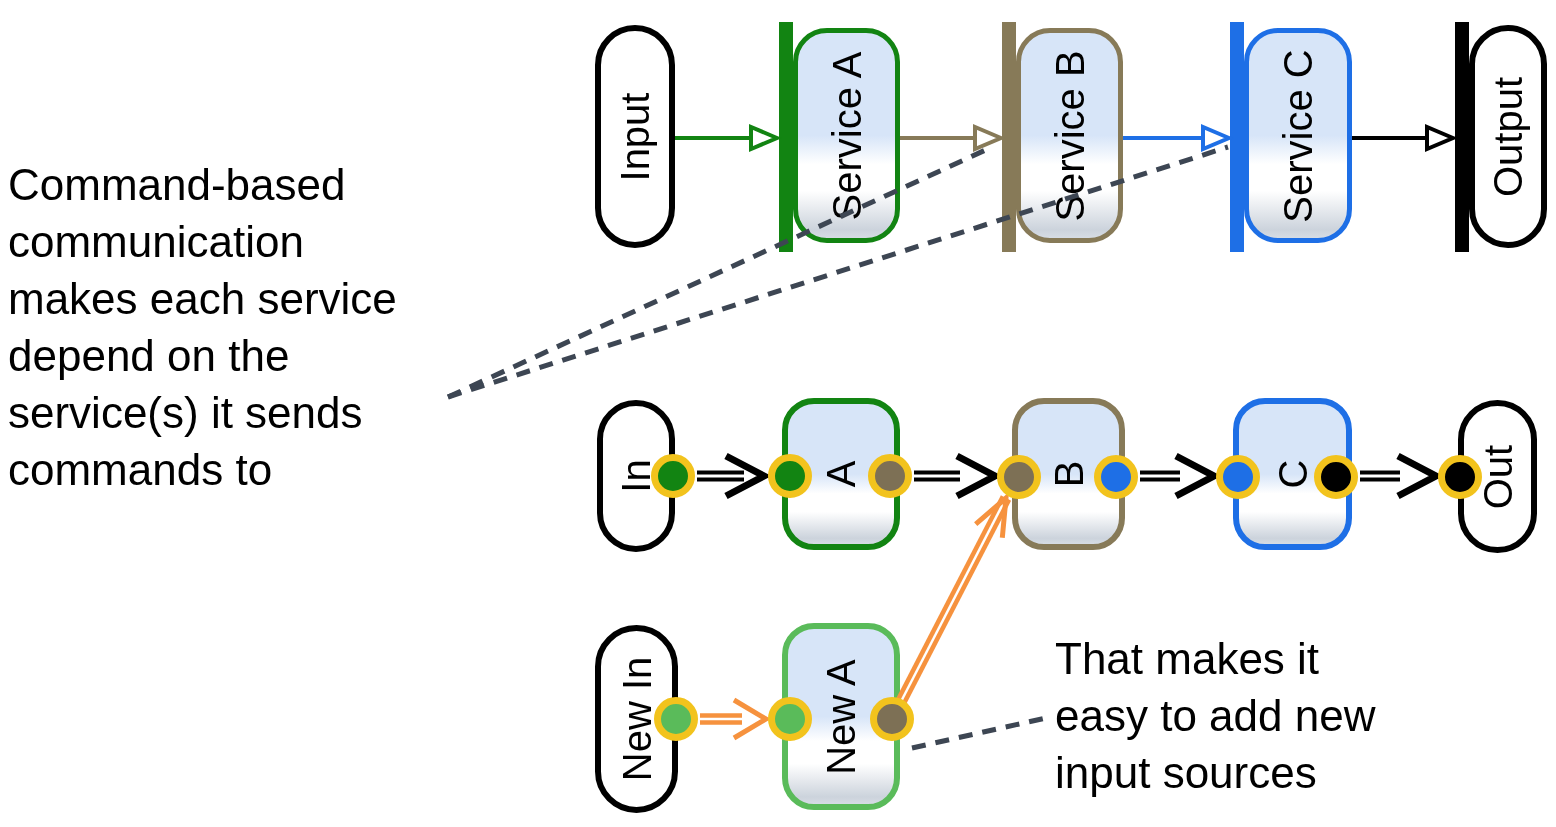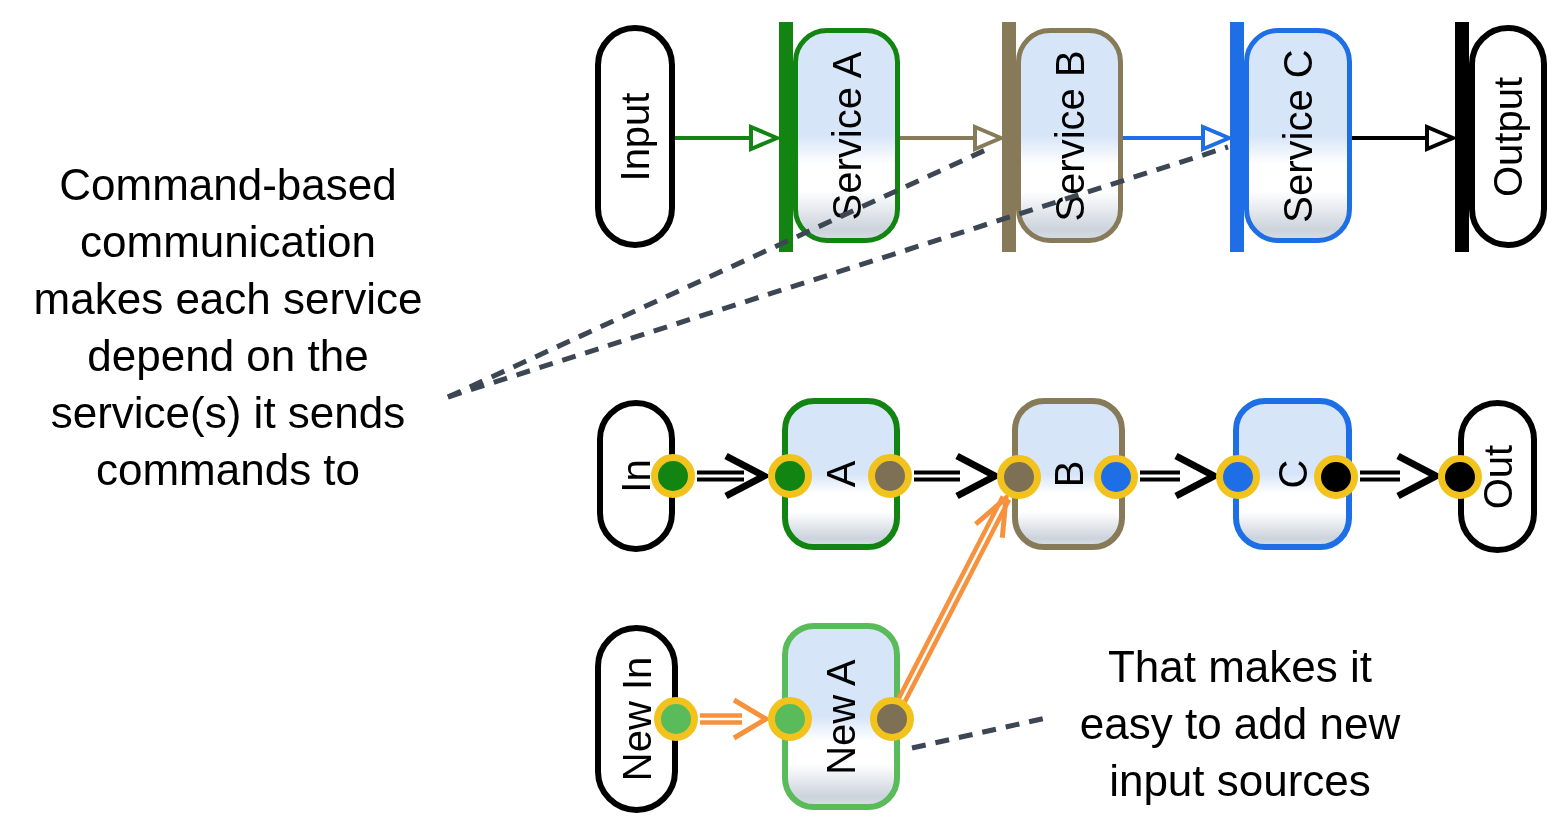--- a/index.html
+++ b/index.html
@@ -22,21 +22,21 @@
     position:absolute;left:50%;top:50%;
     transform:translate(-50%,-50%) rotate(-90deg);
     white-space:nowrap;font-size:40px;line-height:1;color:#000;
   }
   .port{
     position:absolute;width:30px;height:30px;border-radius:50%;
     border:7px solid var(--gold,#f2c31d);z-index:3;box-sizing:content-box;
   }
   .note{
     position:absolute;z-index:2;font-size:44px;line-height:57px;
-    text-align:center;white-space:pre-line;color:#000;
+    text-align:left;white-space:pre-line;color:#000;
   }
   svg.overlay{position:absolute;left:0;top:0;z-index:2;pointer-events:none;}
 </style>
 </head>
 <body>
 
 <div class="canvas">
 
   <div class="node stadium" style="left:595px;top:25px;width:80px;height:223px;">
     <span class="vlabel">Input</span>
@@ -154,17 +154,17 @@
   <span class="port" style="left: 654px; top: 697px; background: rgb(90, 187, 90);"></span>
   <span class="port" style="left: 768px; top: 697px; background: rgb(90, 187, 90);"></span>
   <span class="port" style="left: 870px; top: 697px; background: rgb(125, 112, 85);"></span>
 
   <div class="note" style="left:8px;top:156px;width:440px;">Command-based
 communication
 makes each service
 depend on the
 service(s) it sends
 commands to</div>
-  <div class="note" style="left:1055px;top:630px;width:370px;margin-top:8px;">That makes it
+  <div class="note" style="left:1055px;top:630px;width:370px;">That makes it
 easy to add new
 input sources</div>
 
 </div>
 
 </body></html>

